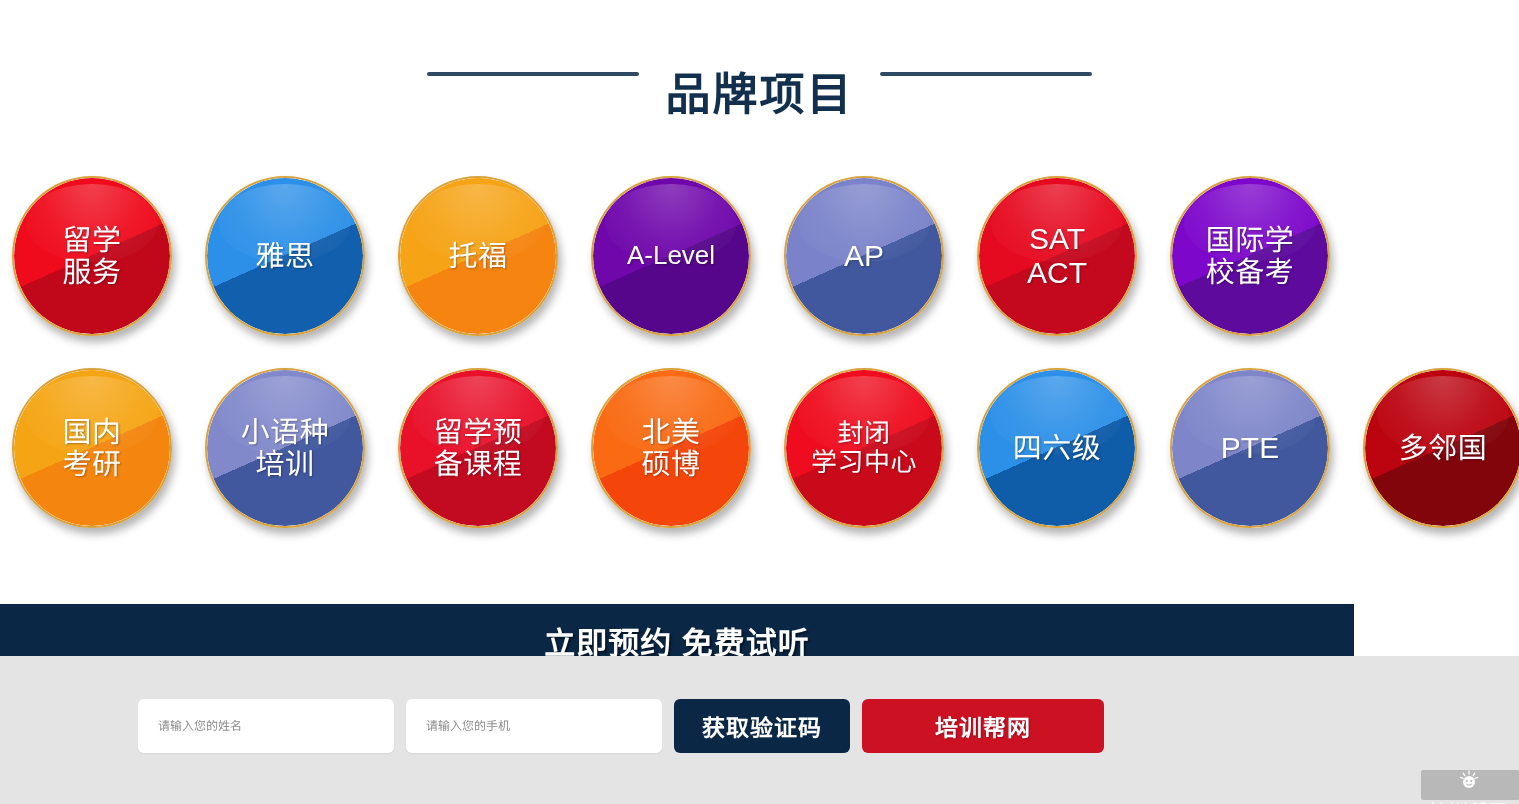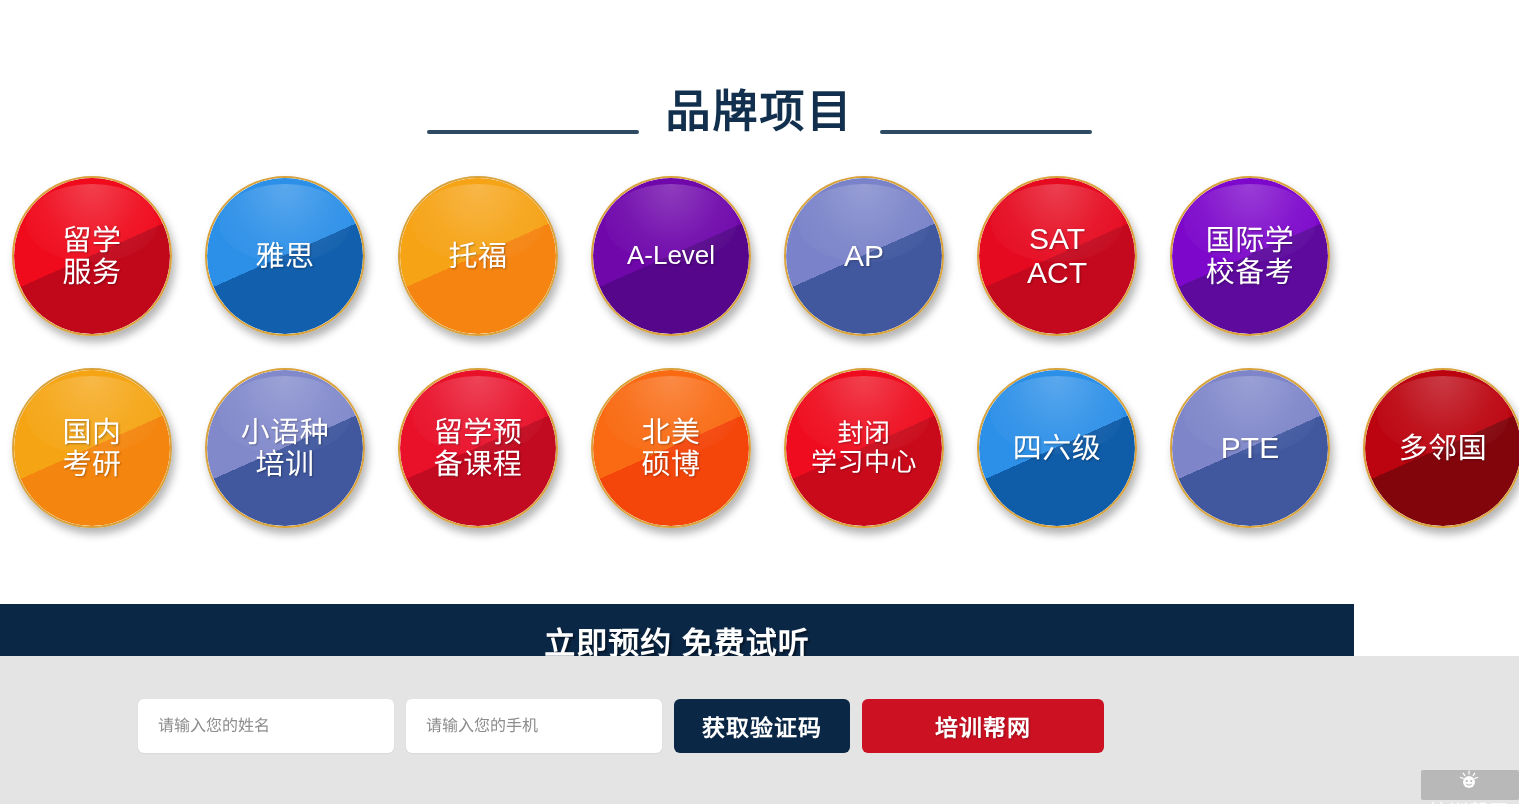--- a/index.html
+++ b/index.html
@@ -12,21 +12,21 @@
     height: 804px;
     background: #ffffff;
     font-family: "Liberation Sans", "DejaVu Sans", sans-serif;
     overflow: hidden;
     position: relative;
   }
 
   
   .heading-row {
     display: flex;
-    align-items: flex-end;
+    align-items: flex-start;
     justify-content: center;
     gap: 26px;
     padding-top: 72px;
     height: 62px;
     box-sizing: content-box;
   }
   .heading-rule {
     width: 212px;
     height: 4px;
     background: #2f4b63;
@@ -170,21 +170,21 @@
   .field {
     width: 256px;
     height: 54px;
     background: #ffffff;
     border: none;
     border-radius: 6px;
     margin-right: 12px;
     padding: 0 20px;
     box-sizing: border-box;
     font-family: "Liberation Sans", "DejaVu Sans", sans-serif;
-    font-size: 16px;
+    font-size: 12px;
     color: #3a3a3a;
     outline: none;
     box-shadow: 0 1px 2px rgba(0,0,0,0.06);
   }
   .field::placeholder { color: #8d8d8d; opacity: 1; }
 
   .btn {
     height: 54px;
     border: none;
     border-radius: 6px;

